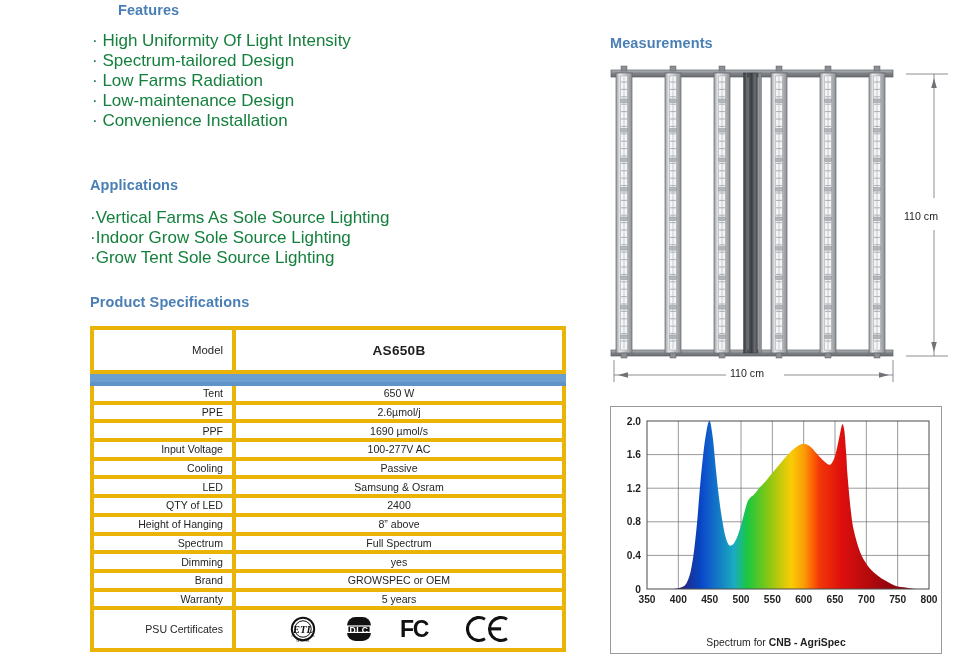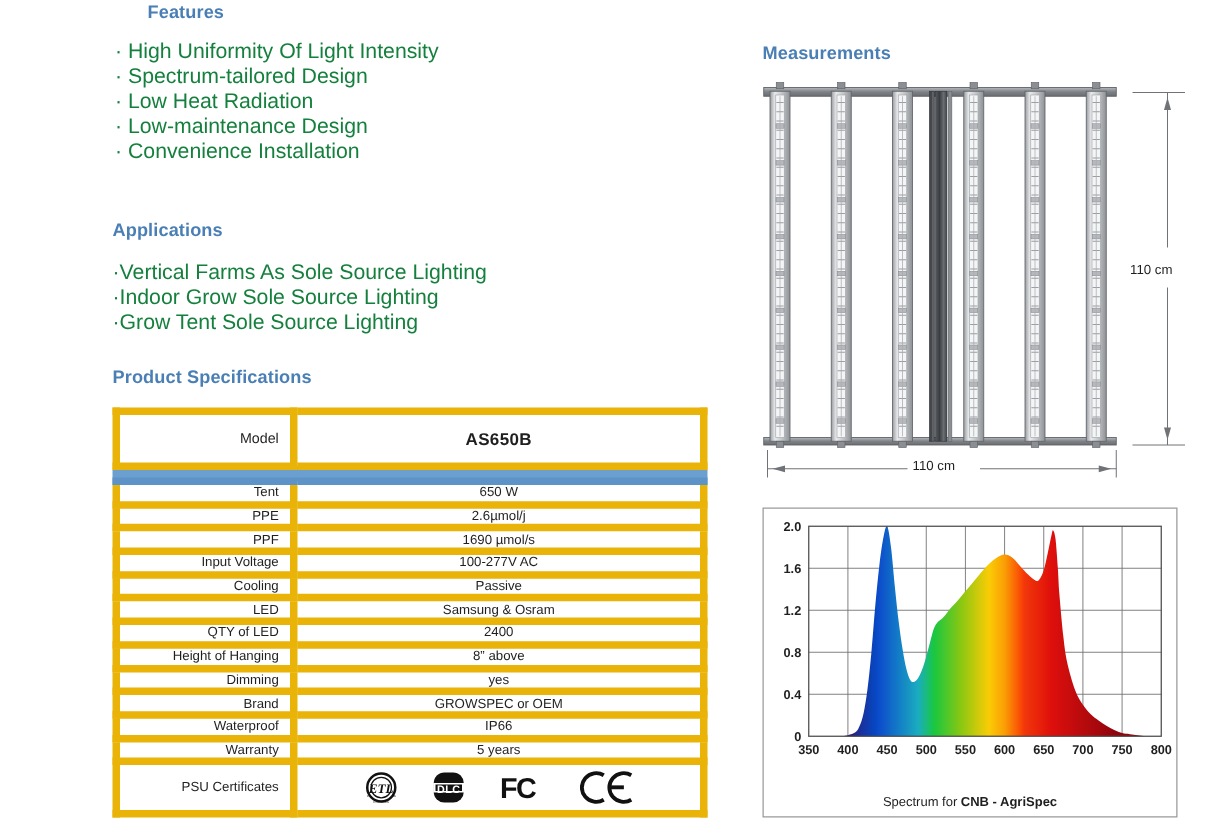--- a/index.html
+++ b/index.html
@@ -40,21 +40,21 @@
 
   
   #spec-table {
     position: absolute;
     left: 90px; top: 326px;
     width: 476px;
     border-collapse: collapse;
     table-layout: fixed;
   }
   #spec-table td {
-    border: 6px solid #eab308;
+    border: 4px solid #eab308;
     font-size: 10.6px;
     color: #1f1f1f;
     padding: 0;
     height: 18.7px;
     vertical-align: middle;
   }
   #spec-table .lbl {
     width: 142px;
     text-align: right;
     padding-right: 9px;
@@ -116,21 +116,21 @@
 </style>
 </head>
 <body>
 
 <div id="page">
 
   <div class="heading" style="left:90px; top:2px;margin-left:28px;">Features</div>
   <ul class="bullets" id="features-list" style="left:92px; top:31px;">
       <li>· High Uniformity Of Light Intensity</li>
       <li>· Spectrum-tailored Design</li>
-      <li>· Low Heat Radiation</li>
+      <li>· Low Farms Radiation</li>
       <li>· Low-maintenance Design</li>
       <li>· Convenience Installation</li>
     </ul>
 
   <div class="heading" style="left:90px; top:177px;">Applications</div>
   <ul class="bullets" id="applications-list" style="left:90px; top:208px;">
       <li>·Vertical Farms As Sole Source Lighting</li>
       <li>·Indoor Grow Sole Source Lighting</li>
       <li>·Grow Tent Sole Source Lighting</li>
     </ul>
@@ -173,30 +173,30 @@
         </tr>
         <tr>
           <td class="lbl">QTY of LED</td>
           <td class="val">2400</td>
         </tr>
         <tr>
           <td class="lbl">Height of Hanging</td>
           <td class="val">8” above</td>
         </tr>
         <tr>
+          <td class="lbl">Spectrum</td>
+          <td class="val">Full Spectrum</td>
+        </tr>
+        <tr>
           <td class="lbl">Dimming</td>
           <td class="val">yes</td>
         </tr>
         <tr>
           <td class="lbl">Brand</td>
           <td class="val">GROWSPEC or OEM</td>
-        </tr>
-        <tr>
-          <td class="lbl">Waterproof</td>
-          <td class="val">IP66</td>
         </tr>
         <tr>
           <td class="lbl">Warranty</td>
           <td class="val">5 years</td>
         </tr>
         <tr class="cert-row">
           <td class="lbl">PSU Certificates</td>
           <td class="val">
             <div class="cert-cell">
               <svg width="30" height="30" viewBox="0 0 30 30">

